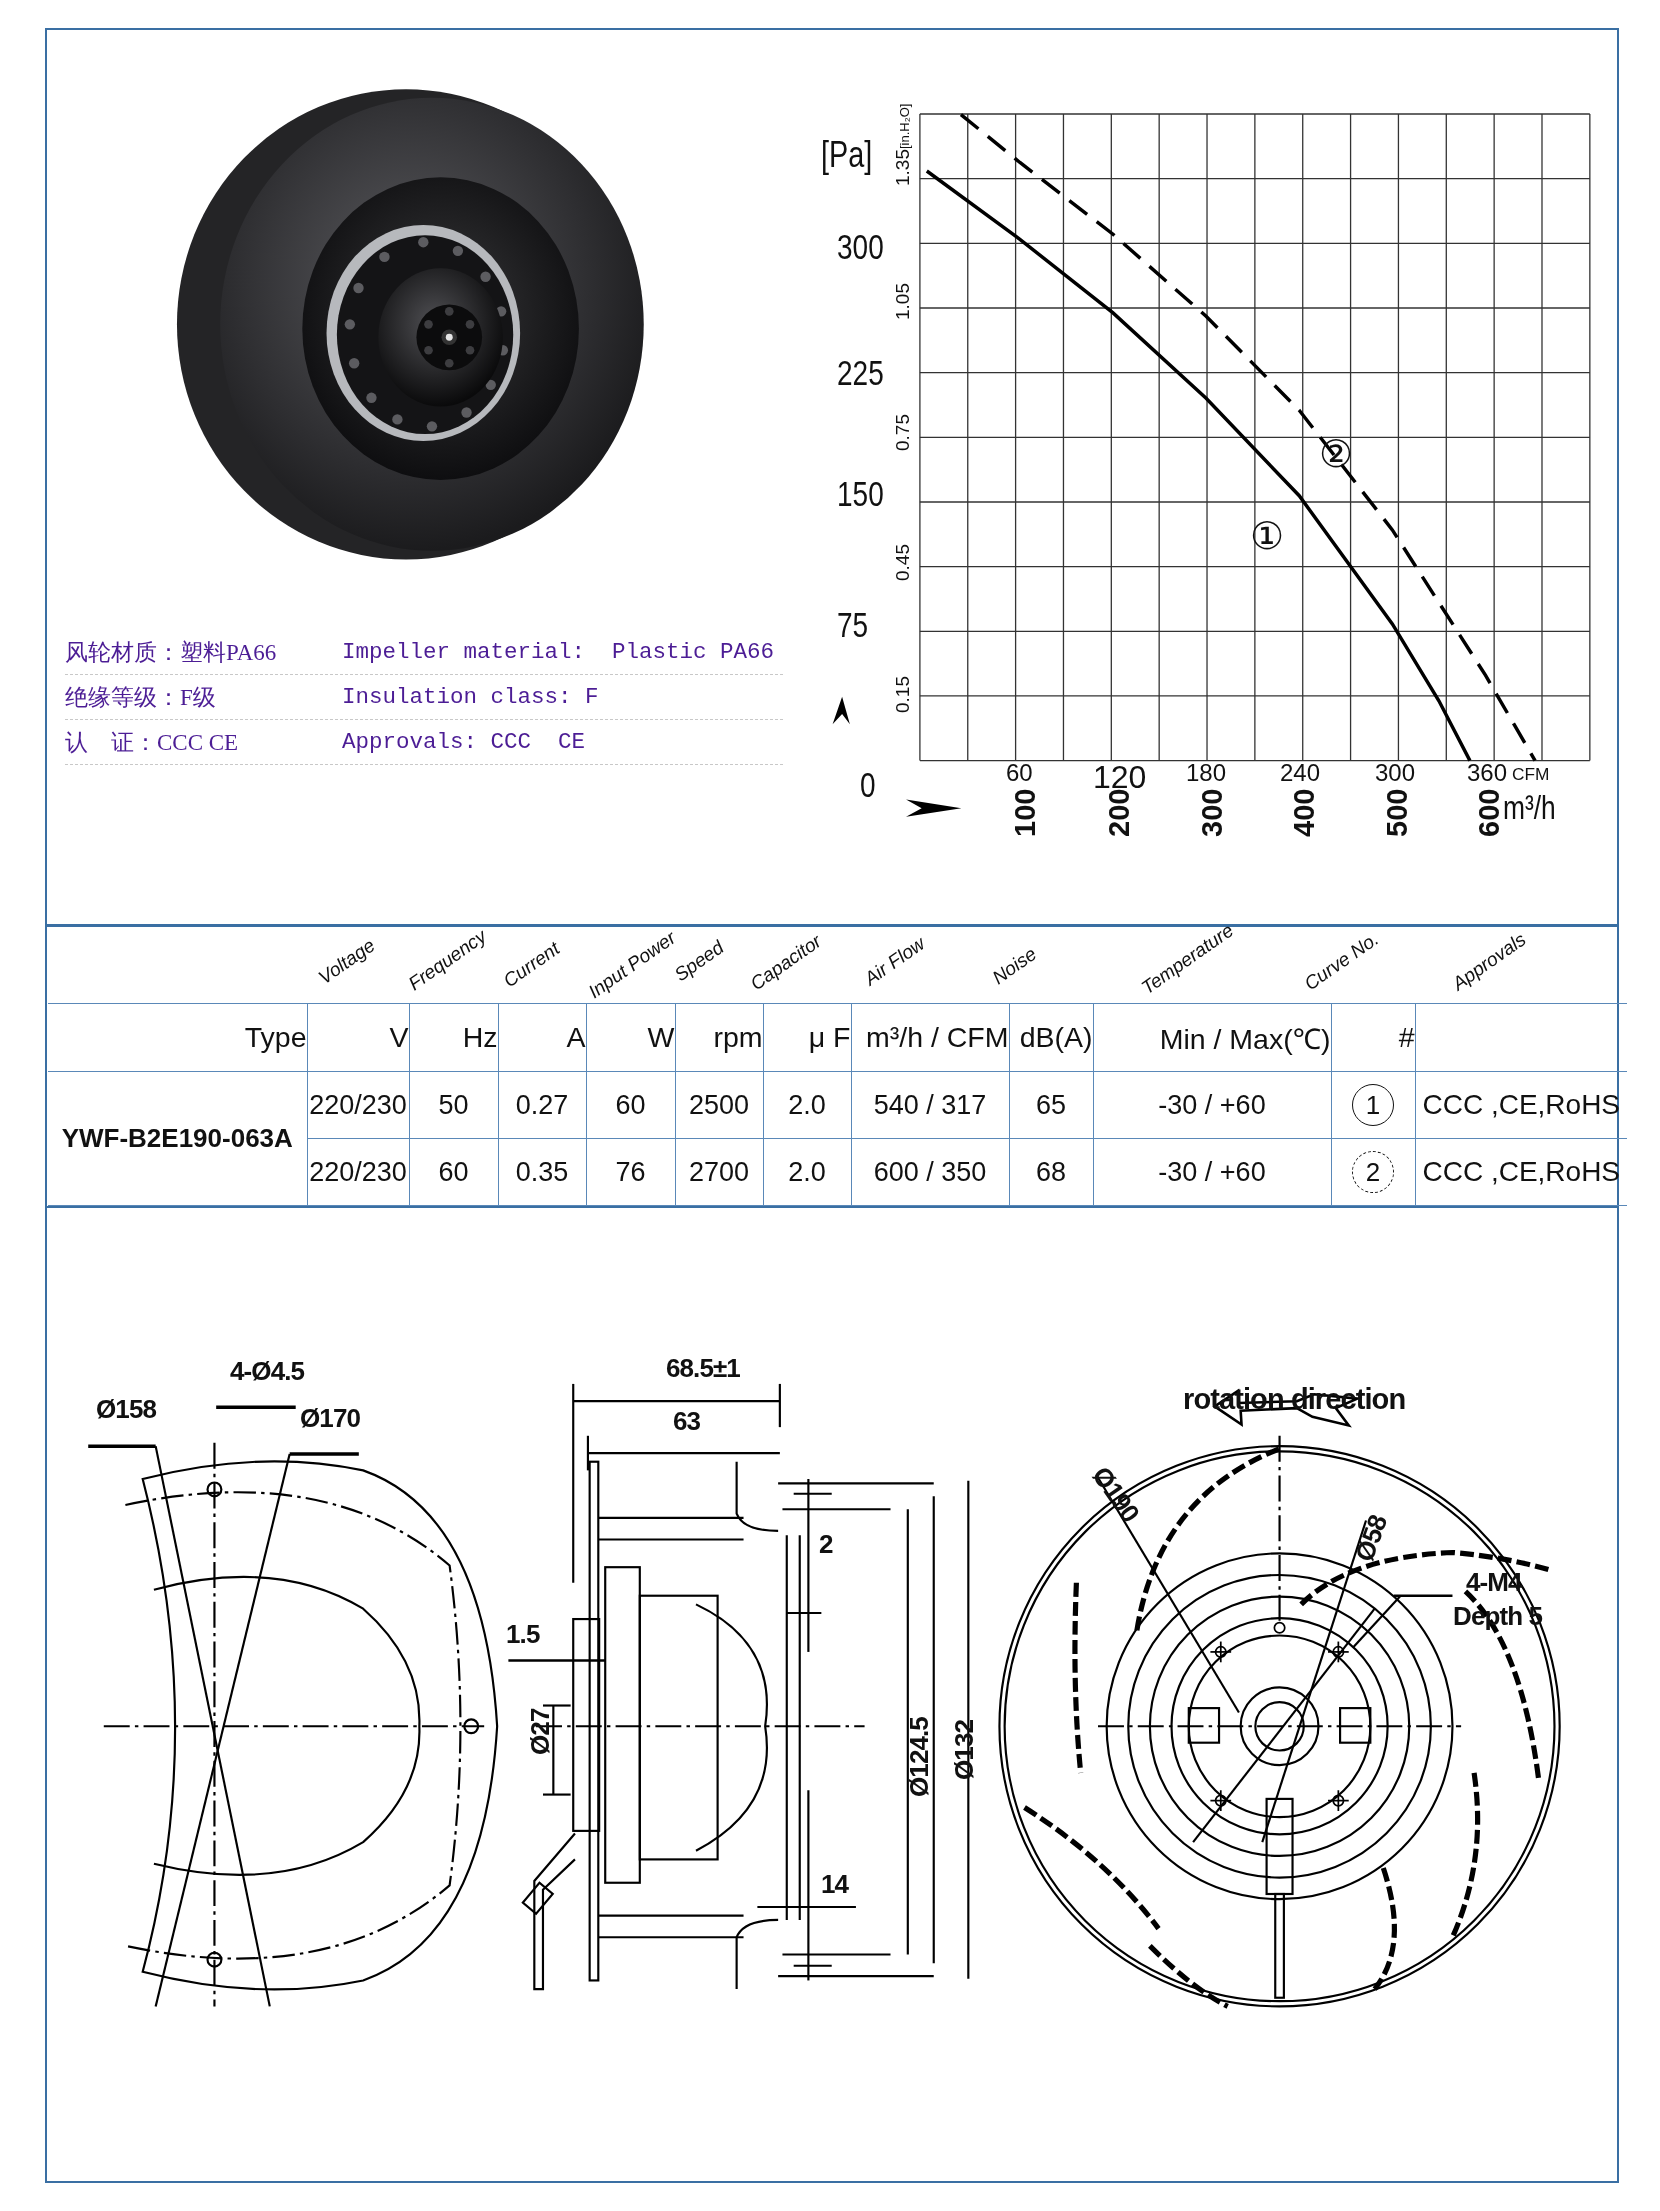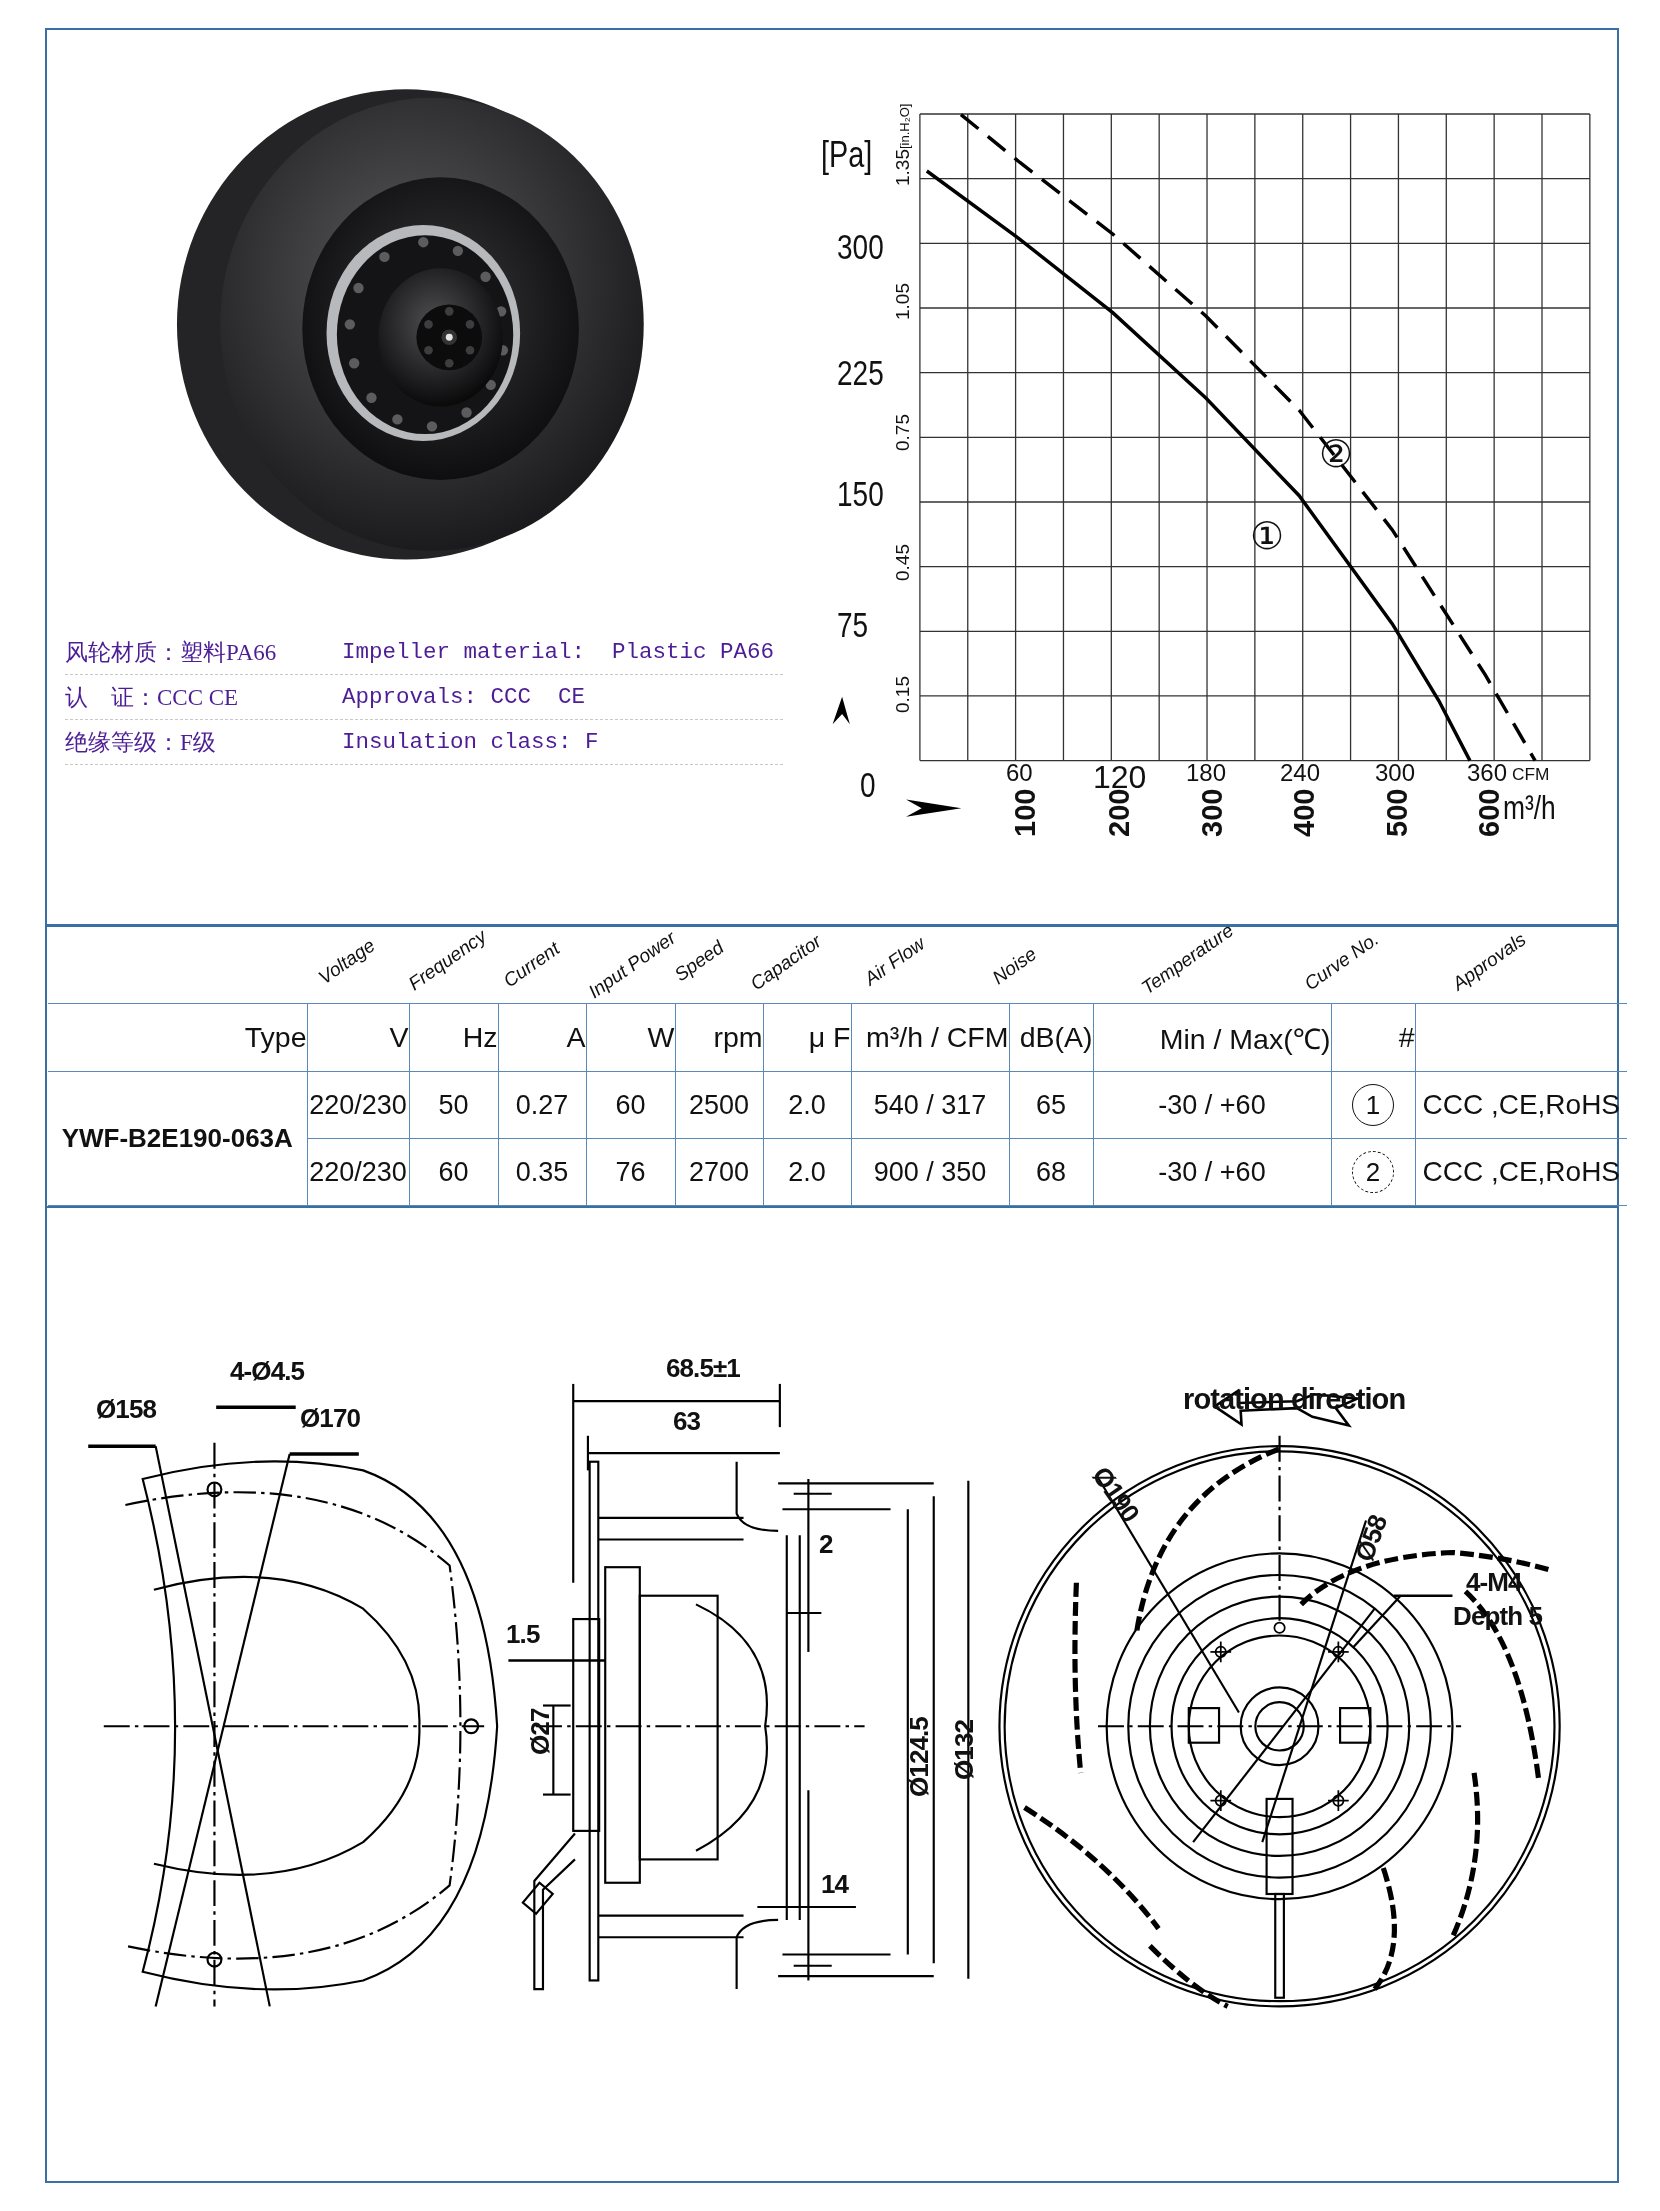--- a/index.html
+++ b/index.html
@@ -80,26 +80,26 @@
       <circle cx="330" cy="315" r="4" fill="#e5e5e5"></circle>
   </svg>
 </div>
 
 <div class="specs">
   <div class="spec-row">
       <span class="spec-cn">风轮材质：塑料PA66</span>
       <span class="spec-en">Impeller material:  Plastic PA66</span>
     </div>
   <div class="spec-row">
+      <span class="spec-cn">绝缘等级：F级</span>
+      <span class="spec-en">Insulation class: F</span>
+    </div>
+  <div class="spec-row">
       <span class="spec-cn">认    证：CCC CE</span>
       <span class="spec-en">Approvals: CCC  CE</span>
-    </div>
-  <div class="spec-row">
-      <span class="spec-cn">绝缘等级：F级</span>
-      <span class="spec-en">Insulation class: F</span>
     </div>
 </div>
 
 <div>
   <svg class="chart" width="830" height="778" viewBox="930 110 960 900" style="position:absolute;left:804px;top:95px;">
     <g id="grid" stroke="#333" stroke-width="1.5" fill="none">
         <line x1="1064" x2="1064" y1="132" y2="880"></line>
         <line x1="1119.357142857143" x2="1119.357142857143" y1="132" y2="880"></line>
         <line x1="1174.7142857142858" x2="1174.7142857142858" y1="132" y2="880"></line>
         <line x1="1230.0714285714287" x2="1230.0714285714287" y1="132" y2="880"></line>
@@ -224,21 +224,21 @@
     <td><span class="circ">1</span></td>
     <td style="border-right:none;font-size:28px">CCC ,CE,RoHS</td>
   </tr>
   <tr class="data">
     <td>220/230</td>
     <td>60</td>
     <td>0.35</td>
     <td>76</td>
     <td>2700</td>
     <td>2.0</td>
-    <td>900 / 350</td>
+    <td>600 / 350</td>
     <td>68</td>
     <td>-30 / +60</td>
     <td><span class="circ" style="border-style:dashed">2</span></td>
     <td style="border-right:none;font-size:28px">CCC ,CE,RoHS</td>
   </tr>
 </tbody>
   </table>
 
 <div>
   <svg style="position:absolute;left:0;top:1211px" width="1660" height="951" viewBox="0 1400 1920 1100">

